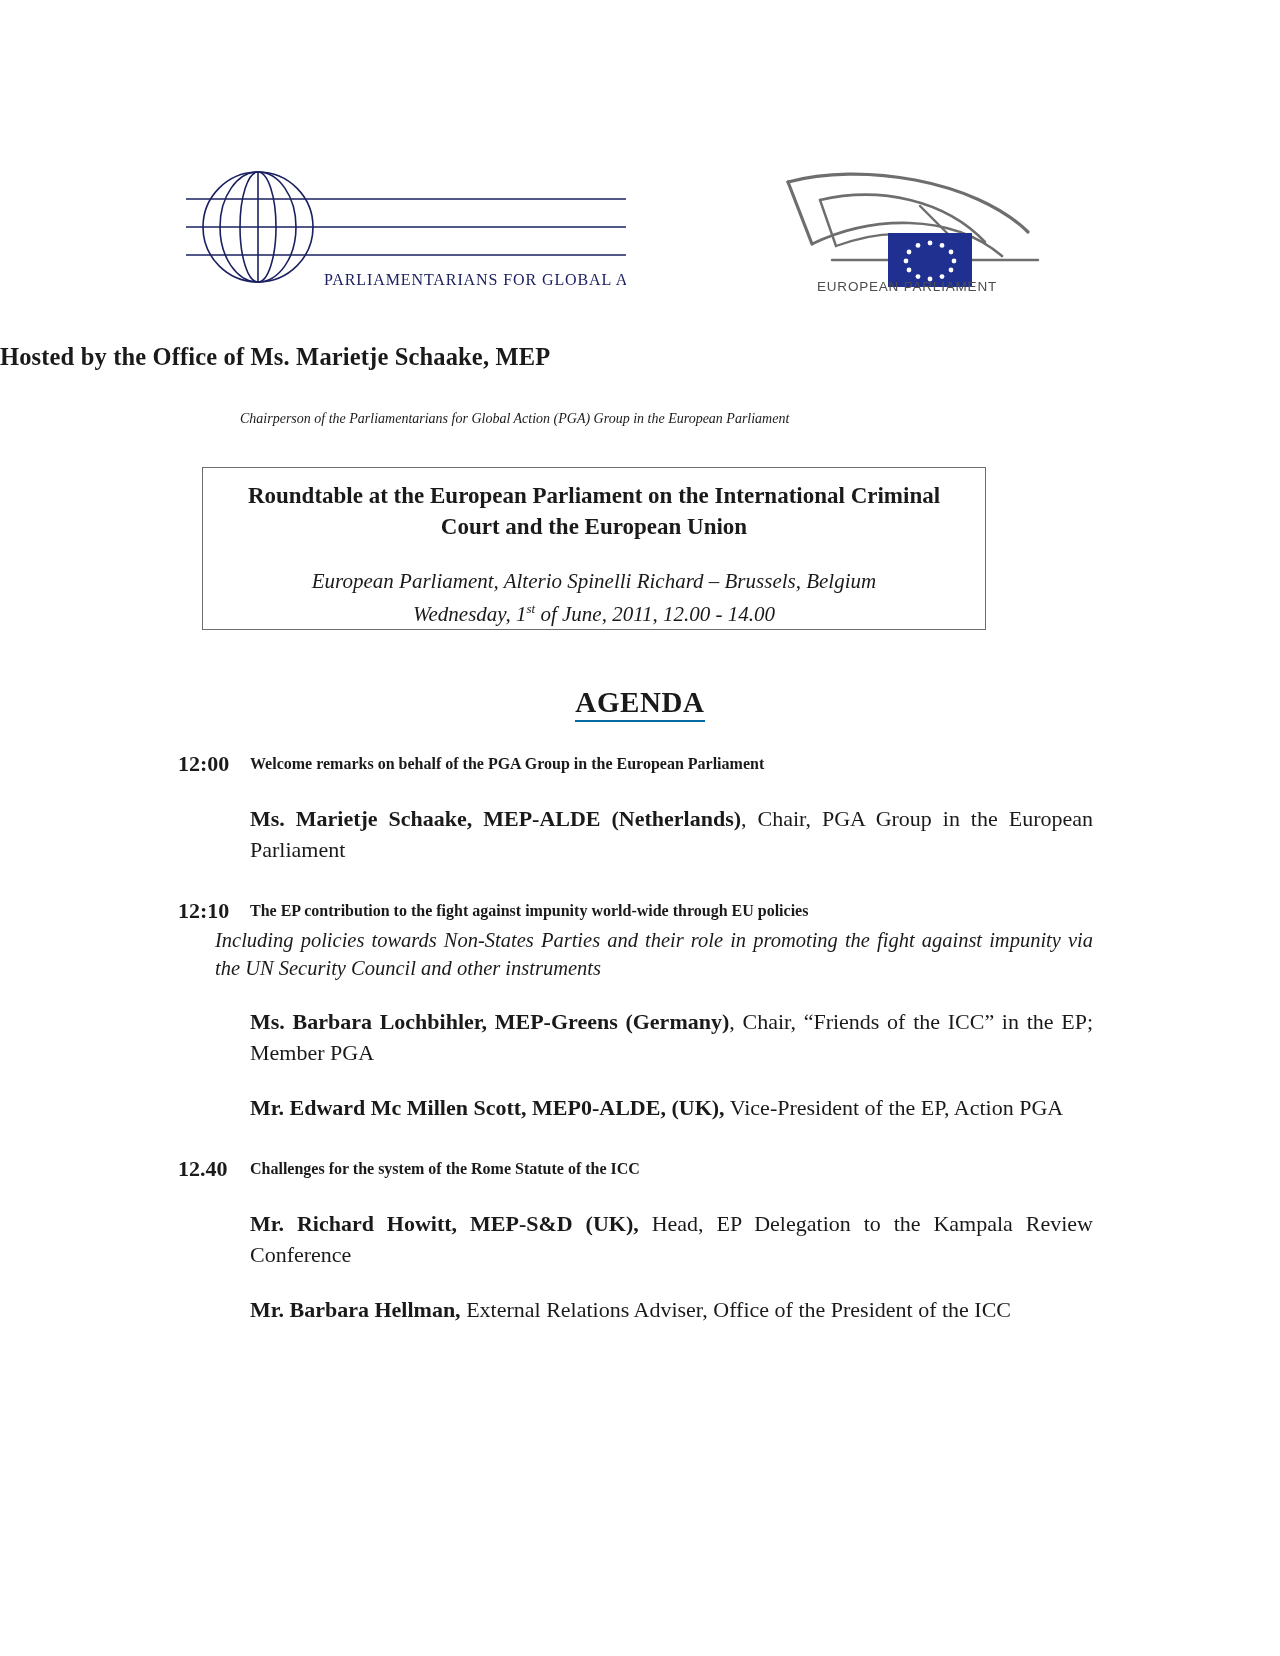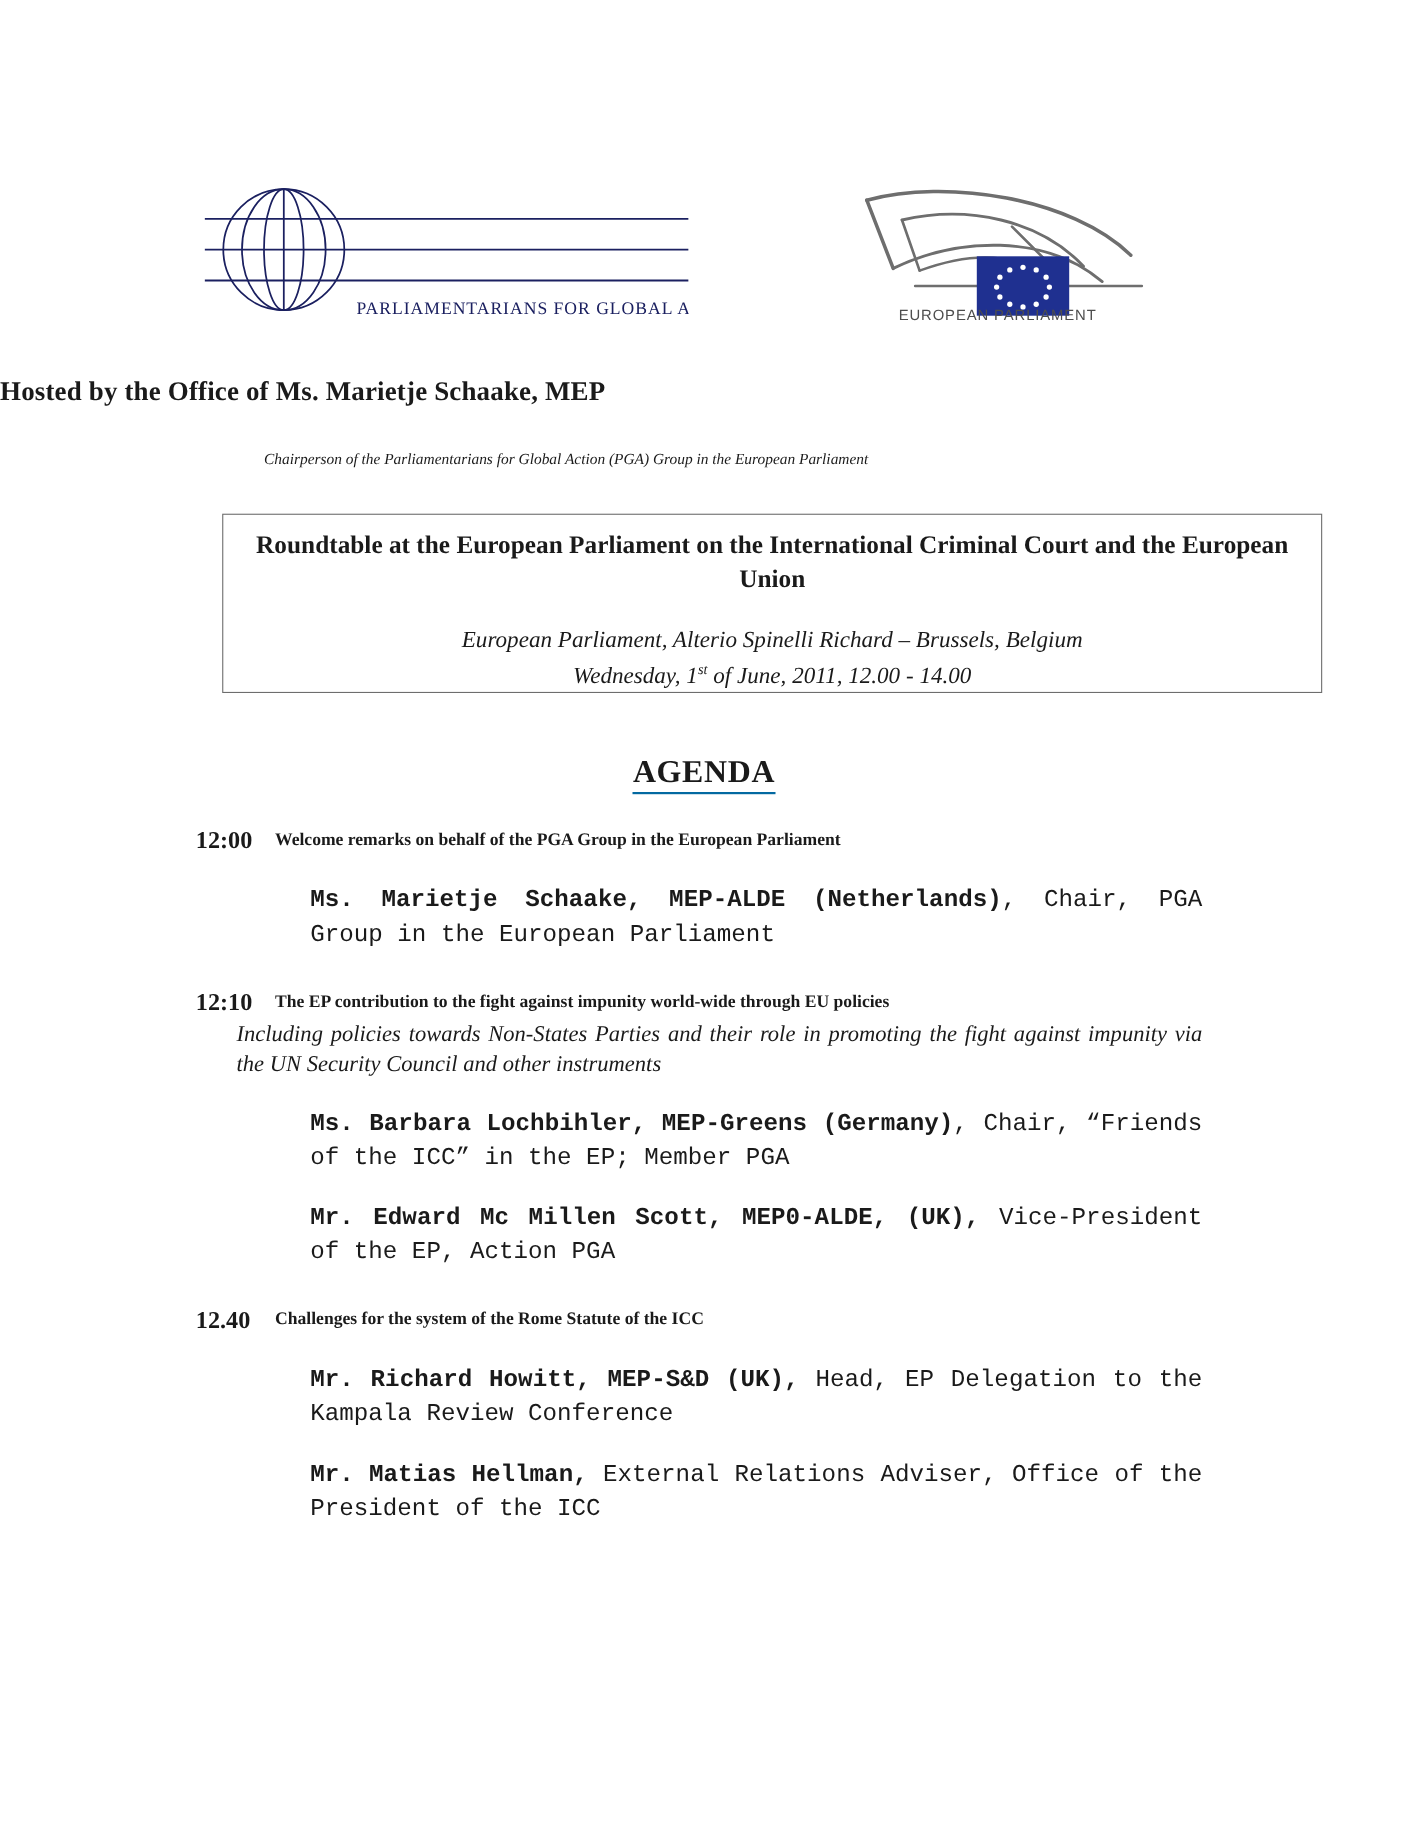--- a/index.html
+++ b/index.html
@@ -72,21 +72,21 @@
     font-size: 14px;
     font-style: italic;
     line-height: 29px;
   }
 
   
   .event-box {
     position: absolute;
     top: 467px;
     left: 202px;
-    width: 1000px;
+    width: 784px;
     height: 163px;
     border: 1.4px solid #6d6d6d;
     box-sizing: border-box;
     padding: 12px 20px 0 20px;
   }
   .event-title {
     text-align: center;
     font-size: 23px;
     font-weight: bold;
     line-height: 31px;
@@ -153,27 +153,26 @@
   .item-subtitle {
     margin-left: 37px;
     font-size: 20.5px;
     font-style: italic;
     line-height: 28px;
     text-align: justify;
     text-align-last: left;
   }
 
   .speaker {
-    margin-left: 104px;
+    margin-left: 72px;
     margin-top: 24px;
     font-size: 22px;
     line-height: 31px;
     text-align: justify;
     text-align-last: left;
-    font-family: Liberation Mono, monospace;
   }
   .speaker b { font-weight: bold; }
   .gap-lg { height: 30px; }
 </style>
 </head>
 <body>
 
 <div class="page">
 
   <div class="logo-row">
@@ -265,17 +264,17 @@
     </div>
 
     <div class="gap-lg"></div>
 
     <div class="agenda-item">
       <div class="item-head">
         <div class="item-time">12.40</div>
         <div class="item-title">Challenges for the system of the Rome Statute of the ICC</div>
       </div>
       <div class="speaker"><b>Mr. Richard Howitt, MEP-S&amp;D (UK),</b><span> Head, EP Delegation to the Kampala Review Conference</span></div>
-      <div class="speaker"><b>Mr. Matias Hellman,</b><span> External Relations Adviser, Office of the President of the ICC</span></div>
+      <div class="speaker"><b>Mr. Barbara Hellman,</b><span> External Relations Adviser, Office of the President of the ICC</span></div>
     </div>
 
   </div>
 </div>
 
 </body></html>

